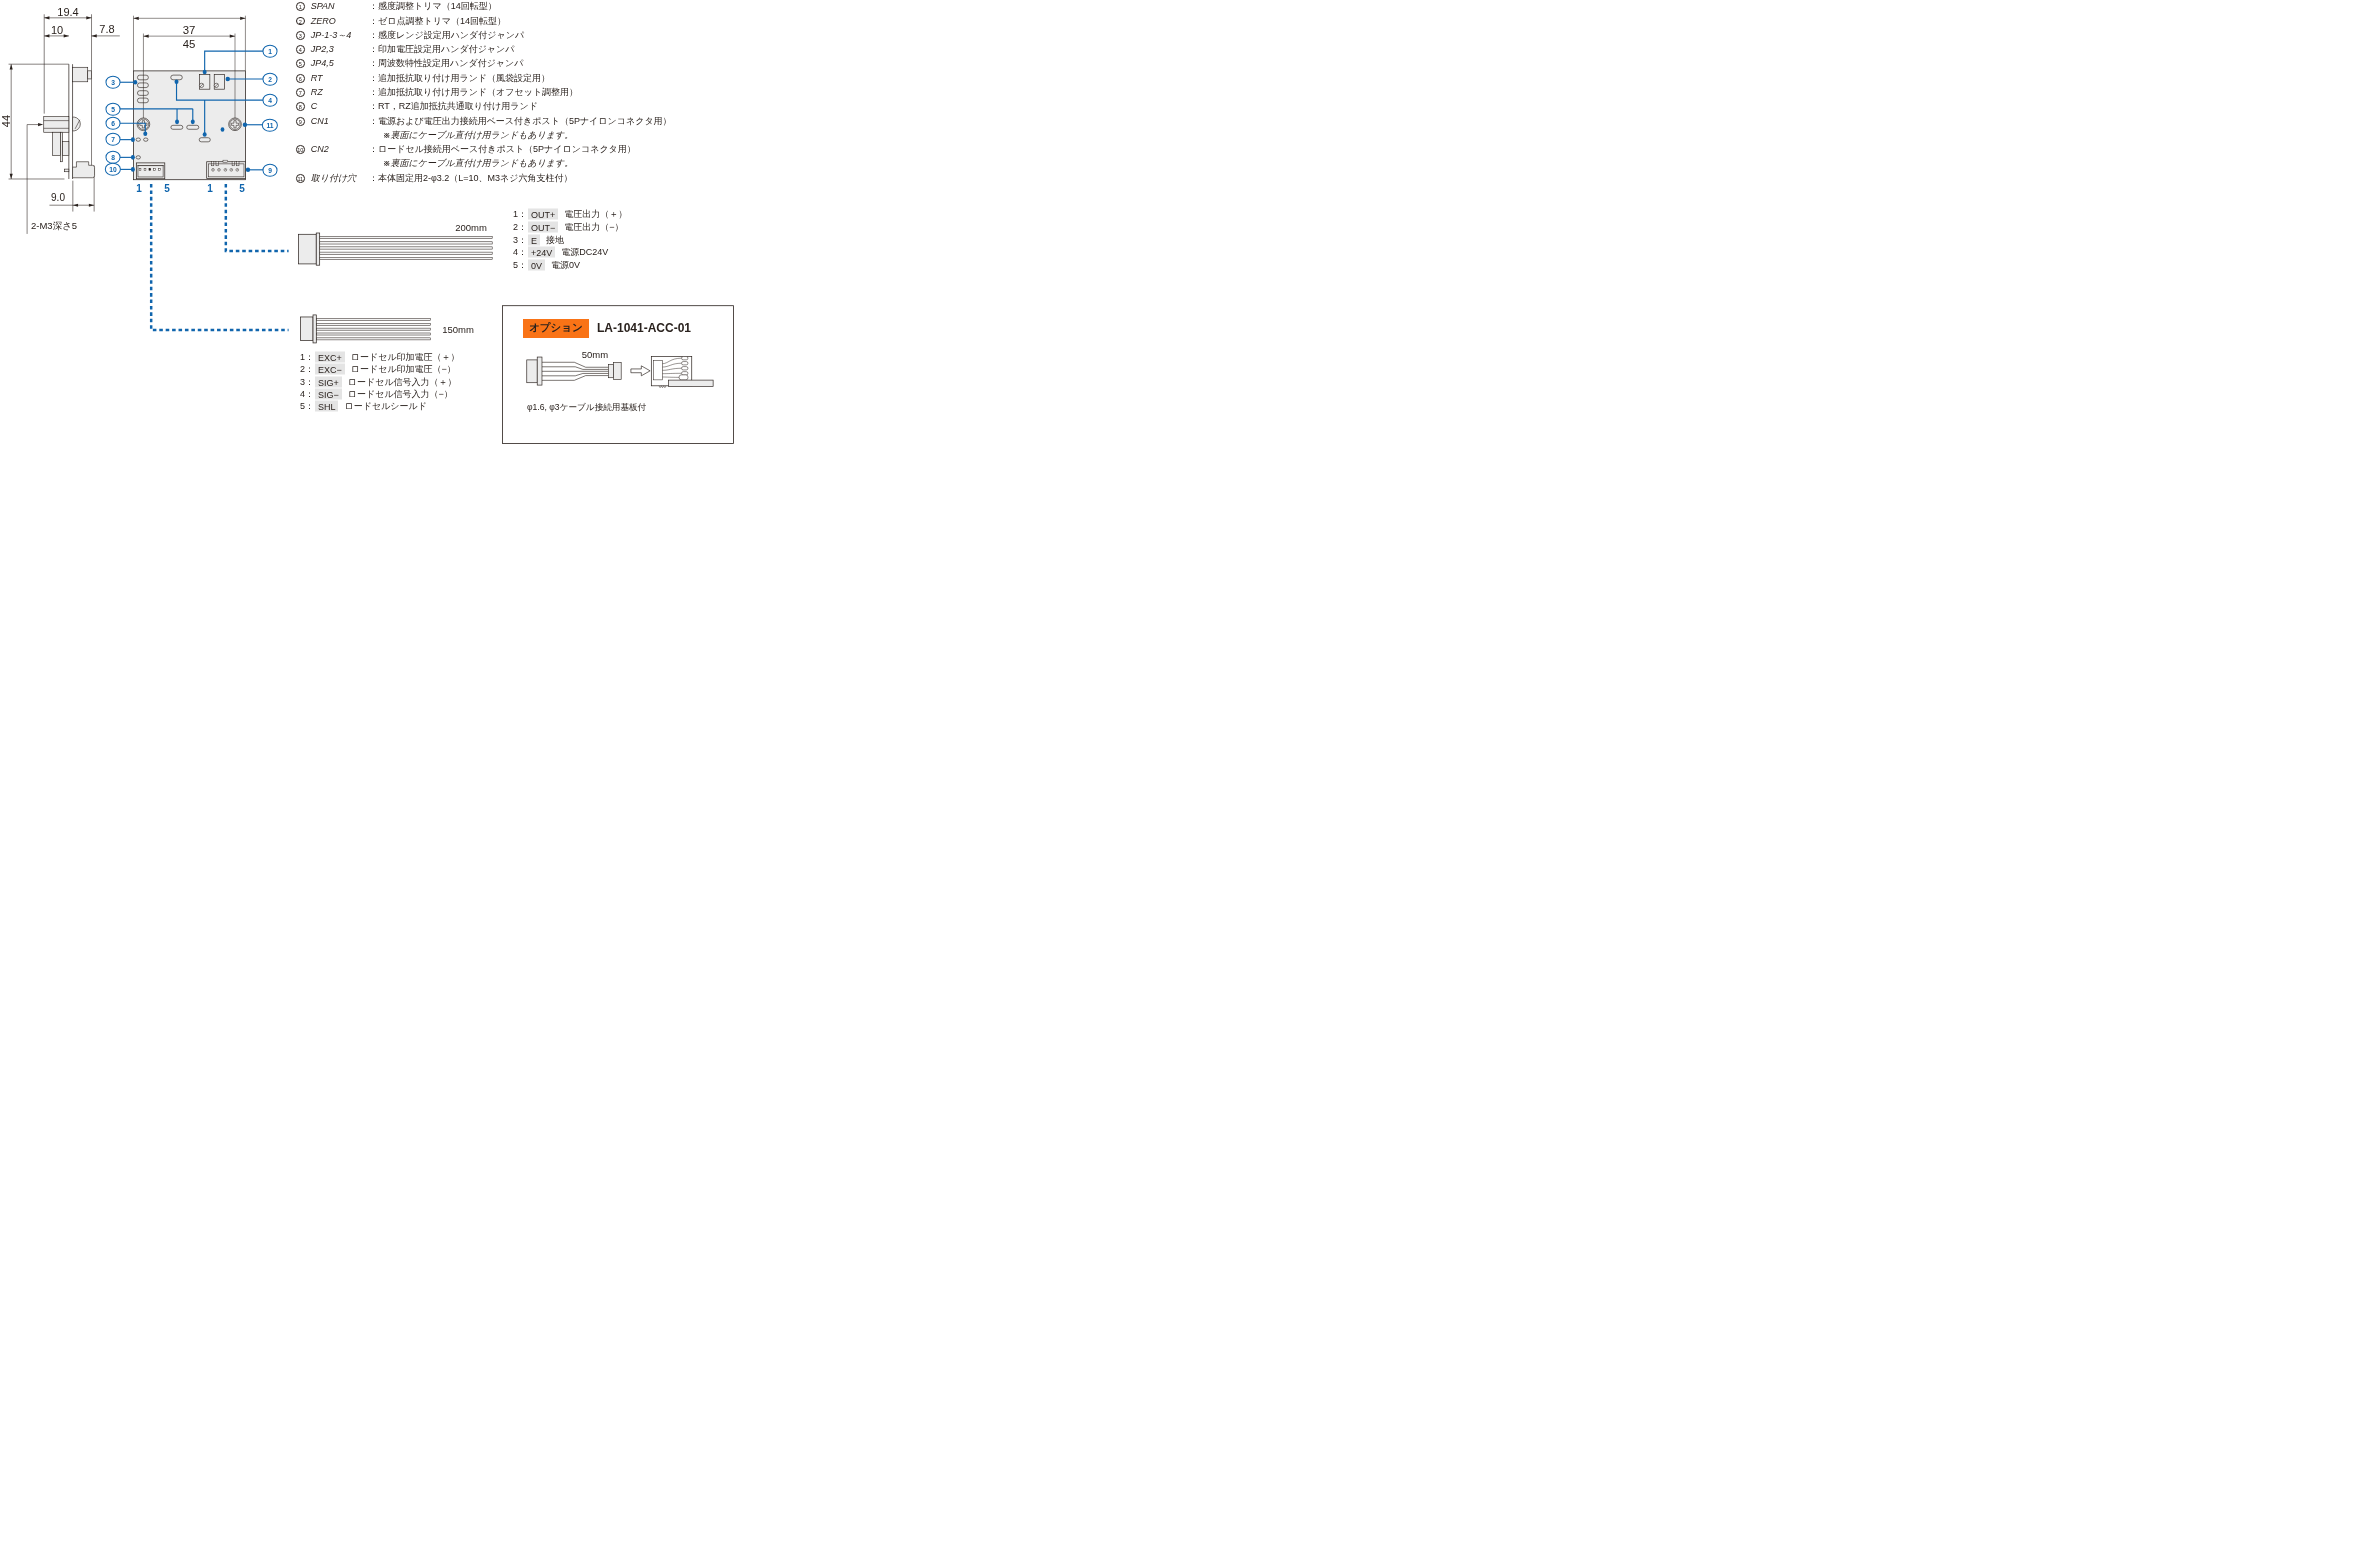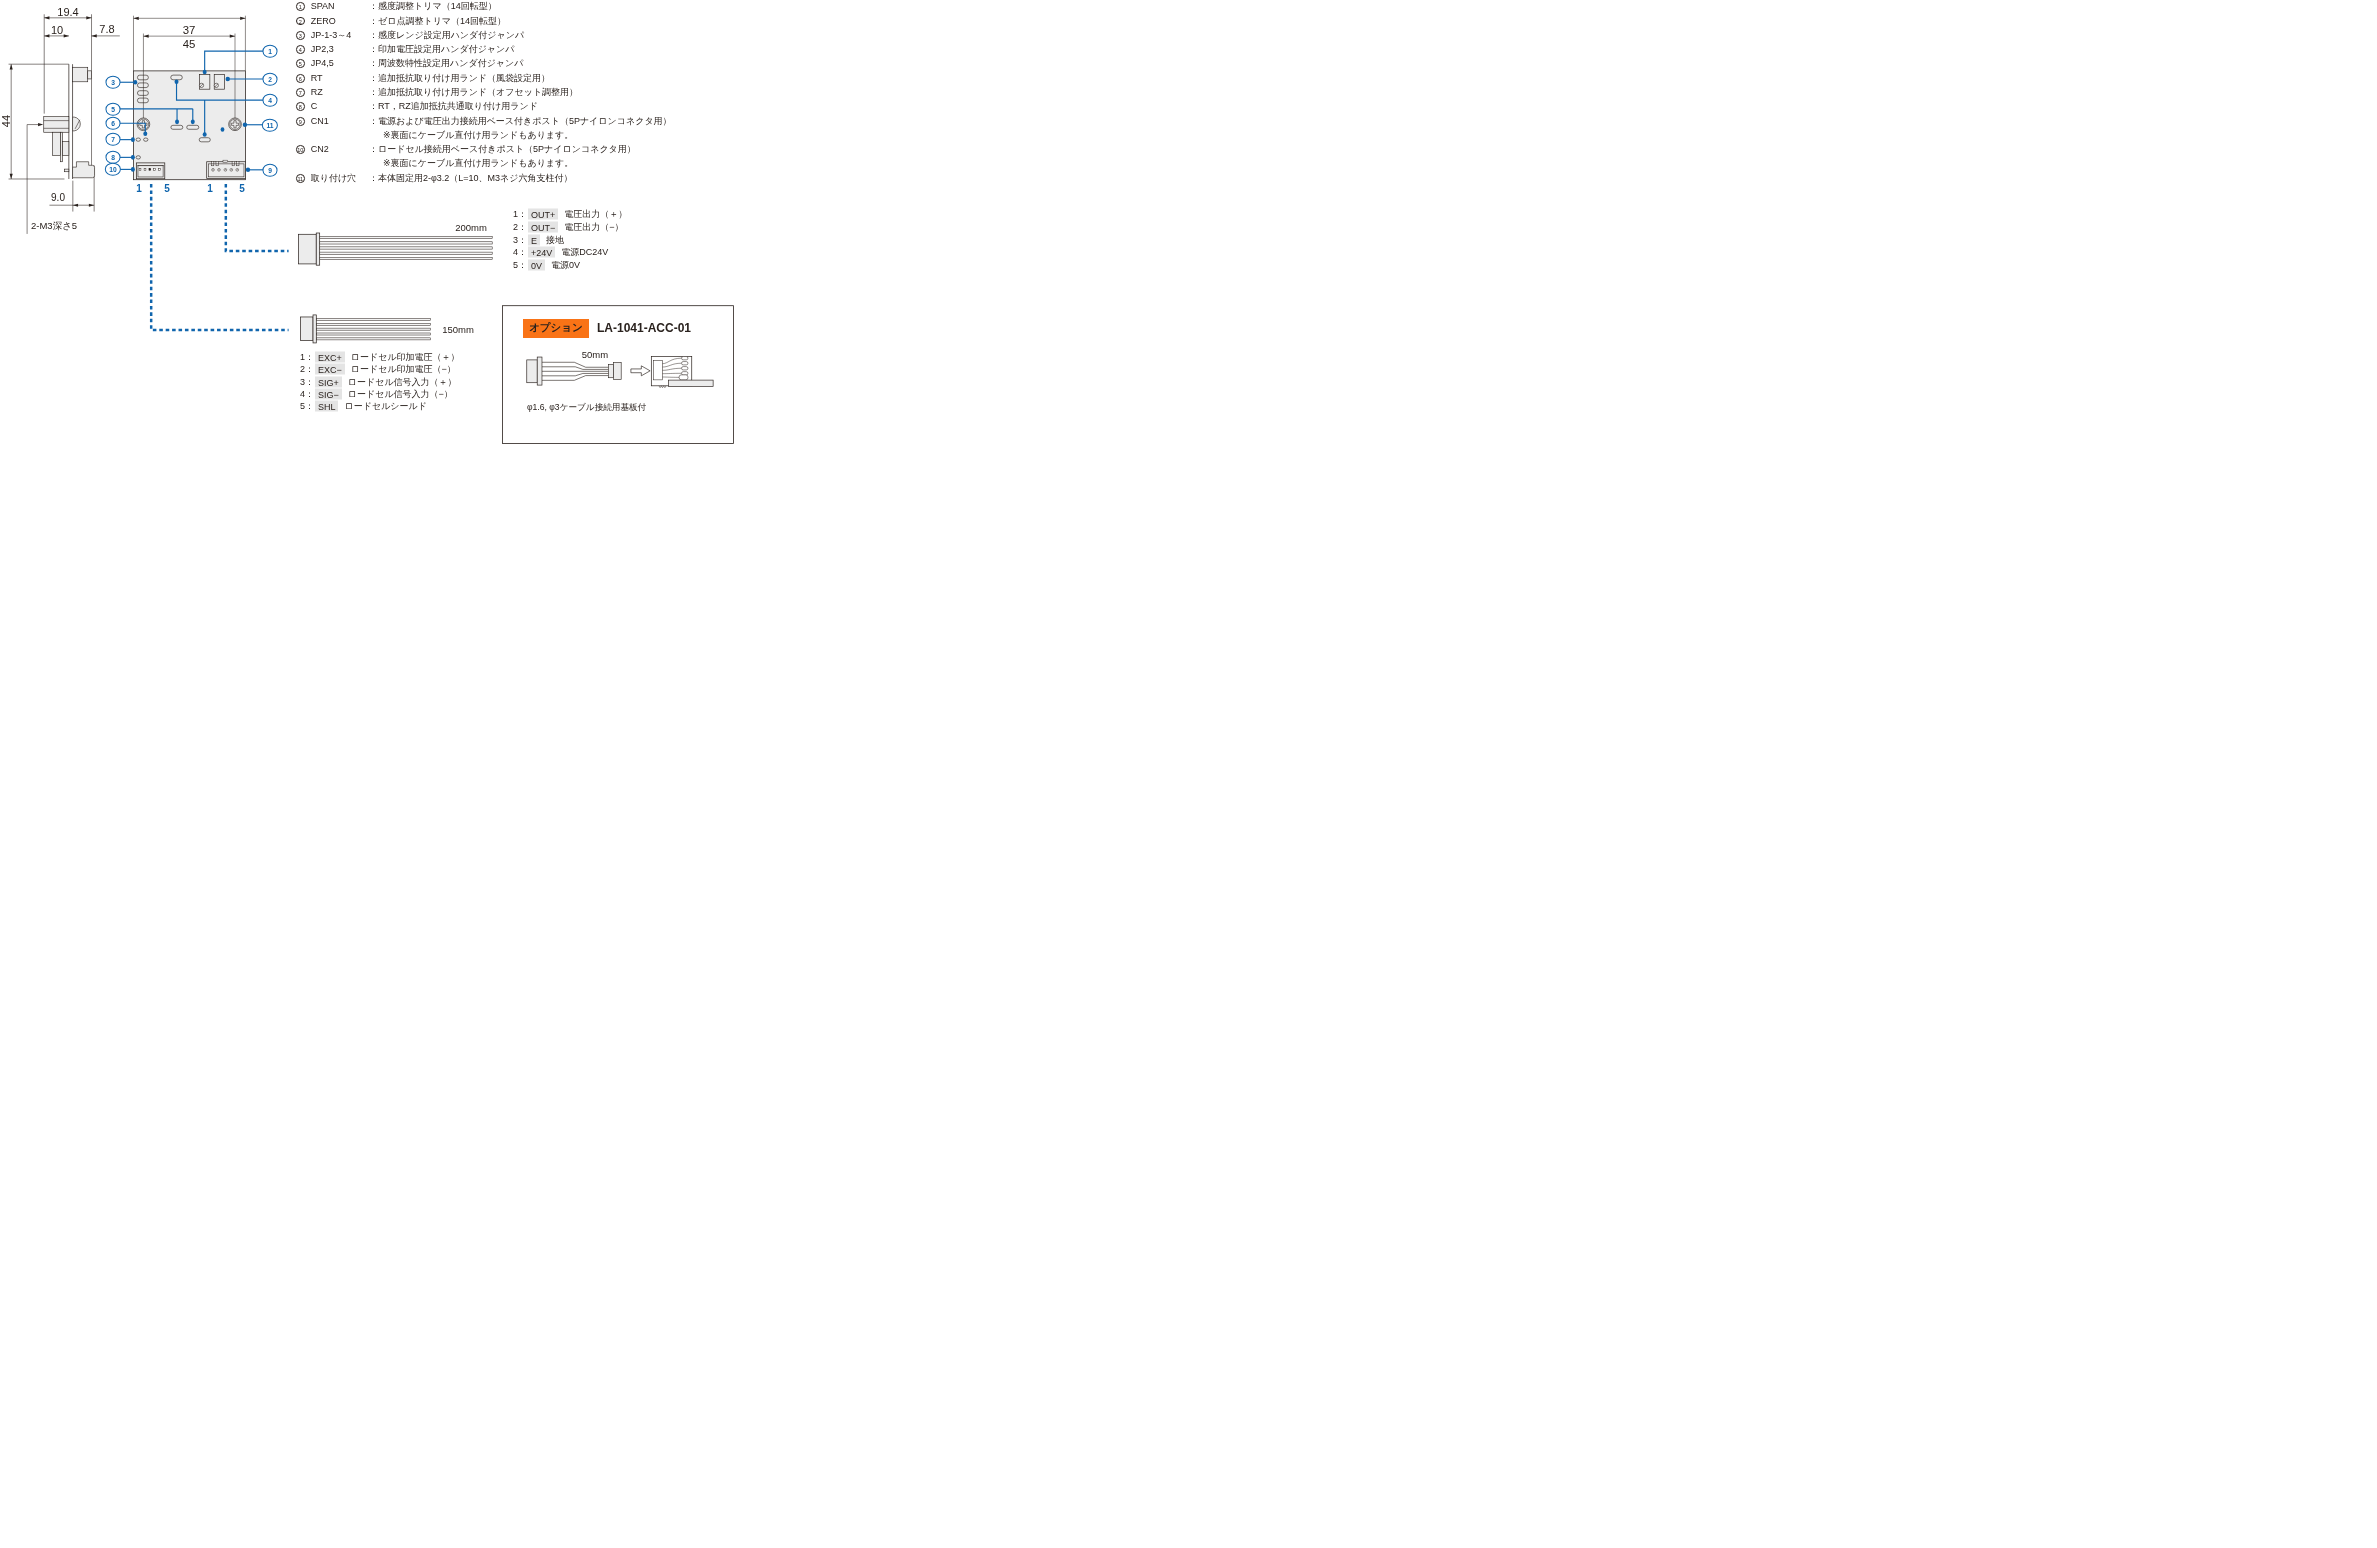--- a/index.html
+++ b/index.html
@@ -12,23 +12,23 @@
   .dim{font-size:11px;text-align:center;}
   .dim-s{font-size:10px;}
   .big{font-size:11.4px;}
   .co{position:absolute;width:13px;height:10.5px;border:1.1px solid #1065ad;border-radius:50%;
       background:#fff;color:#1065ad;font-size:6.7px;font-weight:bold;display:flex;align-items:center;
       justify-content:center;transform:translate(-50%,-50%);z-index:3;}
   .co.wide{width:14.3px;}
   .lg-row{position:absolute;left:296px;height:10.5px;width:437px;line-height:10.5px;z-index:2;}
   .lg-num{position:absolute;left:0;top:1px;width:8.6px;height:8.6px;border:0.8px solid #2a221e;
           border-radius:50%;font-size:5.5px;line-height:8.6px;text-align:center;box-sizing:border-box;}
-  .lg-name{position:absolute;left:14.7px;font-size:9px;}
+  .lg-name{position:absolute;left:14.7px;font-size:9px;font-style:italic;}
   .lg-desc{position:absolute;left:73px;font-size:9px;}
-  .lg-desc.note{left:87px;}
+  .lg-desc.note{left:87px;font-style:italic;}
   .pl-row{position:absolute;font-size:9px;display:flex;align-items:center;transform:translateY(-50%);z-index:2;}
   .pl-no{}
   .pl-chip{background:#e4e4e4;padding:0.5px 2.9px;margin-left:1px;}
   .pl-desc{margin-left:6.2px;}
   .badge{position:absolute;background:#f97316;display:flex;align-items:center;justify-content:center;
          font-weight:bold;z-index:2;}
   .model{font-weight:bold;font-size:12px;}
   .pin15{font-size:10px;font-weight:bold;}
 </style>
 </head>

